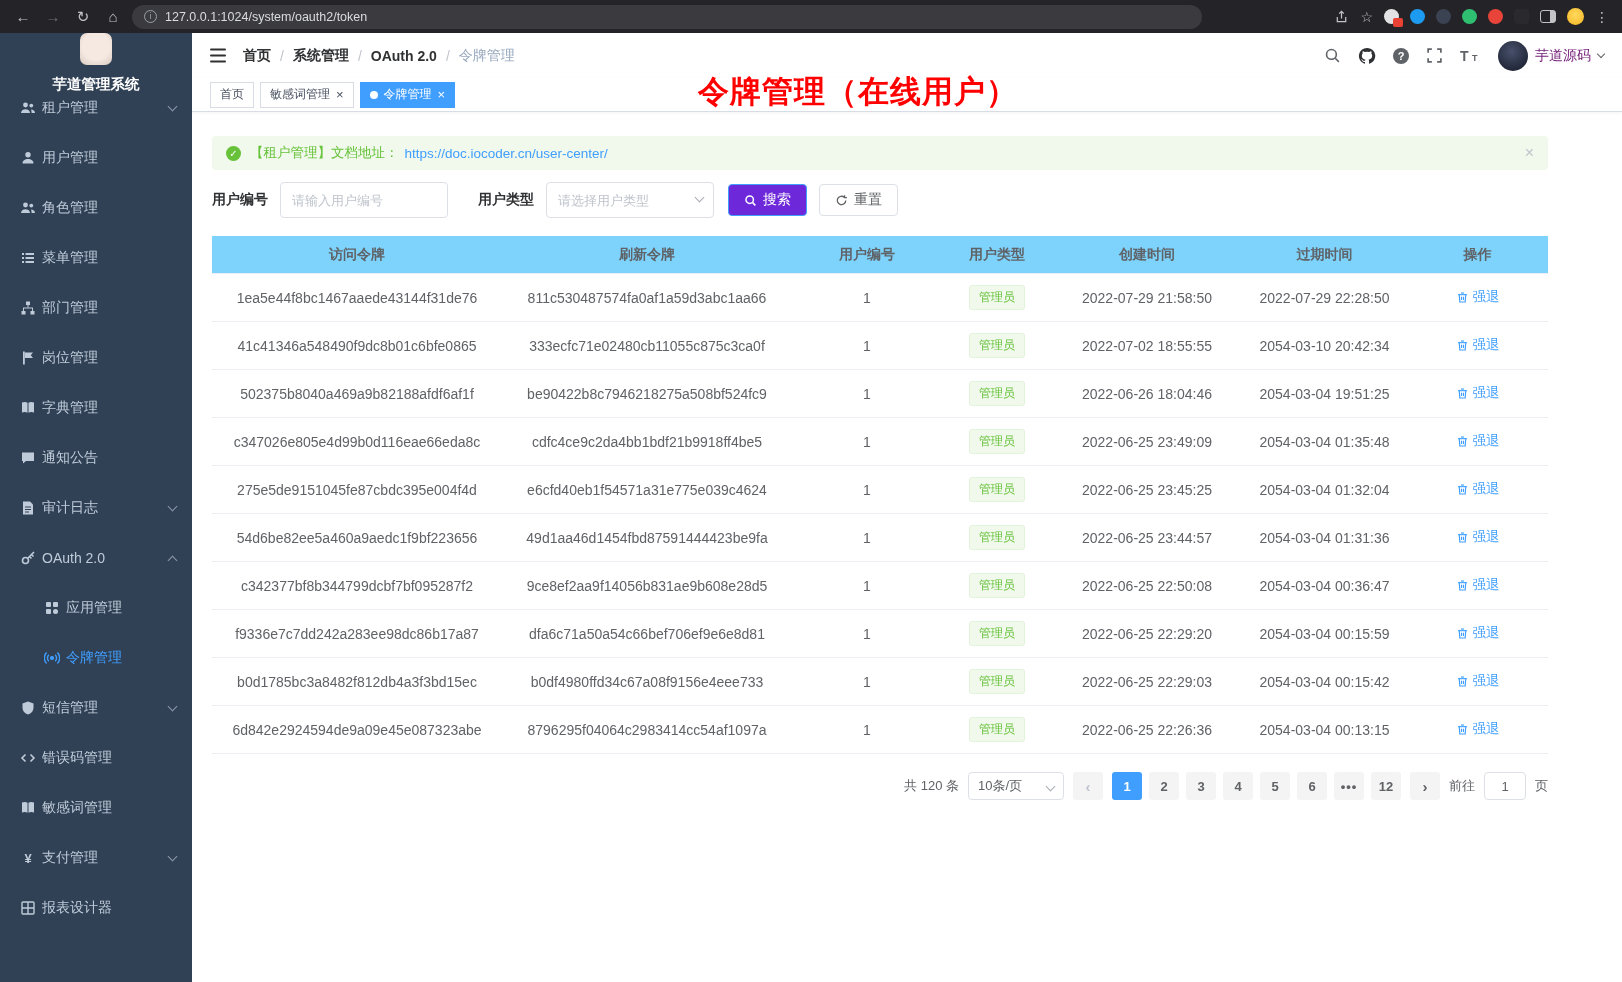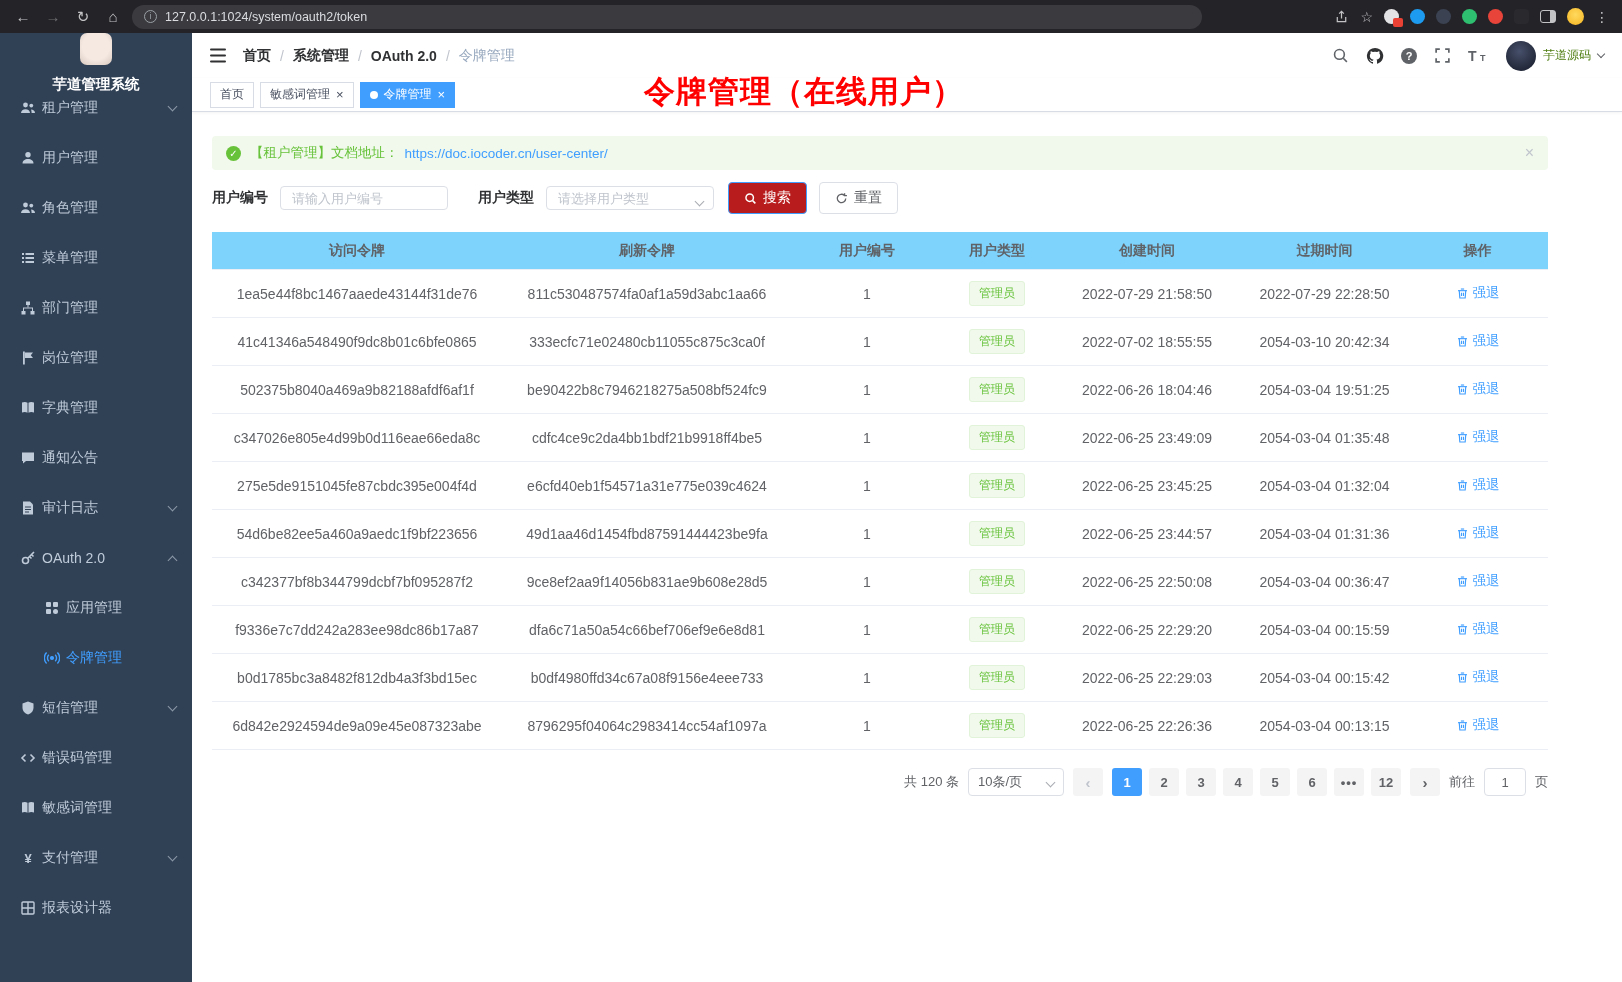--- a/index.html
+++ b/index.html
@@ -49,52 +49,52 @@
   .hd { height:45px; display:flex; align-items:center; padding:0 18px; gap:16px; }
   .hamburger { cursor:pointer; }
   .breadcrumb { display:flex; align-items:center; gap:9px; font-size:14px; }
   .bc-item { color:#303133; font-weight:600; cursor:pointer; }
   .bc-item.last { color:#97a8be; font-weight:400; cursor:default; }
   .bc-sep { color:#c0c4cc; font-weight:400; }
   .hd-right { margin-left:auto; display:flex; align-items:center; gap:17px; color:#5f6368; }
   .q-icon { width:16px; height:16px; border-radius:50%; background:#5f6368; color:#fff; font-size:11px; font-weight:700; line-height:16px; text-align:center; }
   .hd-avatar { width:30px; height:30px; border-radius:50%; background:radial-gradient(circle at 45% 35%, #47506b, #141926); }
   .hd-user { display:flex; align-items:center; gap:7px; cursor:pointer; }
-  .hd-username { font-size:12px; color:#4d7c0f; }
+  .hd-username { font-size:14px; color:#701a75; }
 
   
   .tabbar { height:34px; display:flex; align-items:center; gap:6px; padding:0 18px; border-bottom:1px solid #d8dce5; box-shadow:0 1px 3px rgba(0,0,0,.05); }
   .tag { height:26px; display:flex; align-items:center; gap:6px; padding:0 9px; border:1px solid #d8dce5; background:#fff; color:#495060; font-size:12px; cursor:pointer; }
   .tag.active { background:#409eff; border-color:#409eff; color:#fff; }
   .dot { width:8px; height:8px; border-radius:50%; background:#fff; }
   .tab-close { font-size:13px; line-height:1; }
 
   
-  .annotation { position:absolute; left:452px; top:38px; font-size:31px; font-weight:700; color:#ff0000; z-index:30; white-space:nowrap; letter-spacing:1px; }
+  .annotation { position:absolute; left:506px; top:38px; font-size:31px; font-weight:700; color:#ff0000; z-index:30; white-space:nowrap; letter-spacing:1px; }
 
   
   .content { padding:24px 74px 0 20px; }
 
   .alert { background:#f0f9eb; border-radius:4px; height:34px; display:flex; align-items:center; padding:0 14px; font-size:13.5px; }
   .check-icon { width:15px; height:15px; border-radius:50%; background:#67c23a; color:#fff; font-size:10px; line-height:15px; text-align:center; margin-right:9px; flex:0 0 auto; }
   .alert-msg { color:#67c23a; }
   .alert-link { color:#409eff; margin-left:6px; cursor:pointer; }
   .alert-close { margin-left:auto; color:#c0c4cc; font-size:16px; cursor:pointer; }
 
   
   .sform { display:flex; align-items:center; margin:12px 0 18px; }
   .f-label { font-weight:700; font-size:14px; color:#303133; margin-right:12px; }
   .f-label.g2 { margin-left:30px; }
-  .tb-input { width:168px; height:24px; border:1px solid #dcdfe6; border-radius:4px; padding:0 11px; font-size:13px; color:#606266; background:#fff; font-family:inherit; outline:none; }
+  .tb-input { width:168px; height:36px; border:1px solid #dcdfe6; border-radius:4px; padding:0 11px; font-size:13px; color:#606266; background:#fff; font-family:inherit; outline:none; }
   .tb-input::placeholder { color:#bfc4cc; }
   .select-box { position:relative; width:168px; }
   .select-box .tb-input { width:100%; padding-right:38px; }
   .sel-caret { position:absolute; right:11px; top:12px; width:7px; height:7px; border-right:1.4px solid #a8abb2; border-bottom:1.4px solid #a8abb2; transform:rotate(45deg); pointer-events:none; }
   .btn { height:32px; border-radius:4px; display:inline-flex; align-items:center; gap:6px; padding:0 15px; font-size:14px; cursor:pointer; }
-  .btn-primary { background:#b91c1c; color:#fff; border:1px solid #409eff; margin-left:14px; }
+  .btn-primary { background:#6d28d9; color:#fff; border:1px solid #409eff; margin-left:14px; }
   .btn-plain { background:#fff; color:#606266; border:1px solid #dcdfe6; margin-left:12px; }
 
   
   .grid7 { display:grid; grid-template-columns:290px 290px 150px 110px 190px 165px 1fr; align-items:center; text-align:center; }
   .thead-row { height:38px; border-bottom:1px solid #ebeef5; background:#7dd3fc; color:#5f6368; font-weight:700; font-size:14px; }
   .trow { height:48px; border-bottom:1px solid #ebeef5; color:#606266; font-size:14px; }
   .cell { overflow:hidden; white-space:nowrap; }
   .tag-success { display:inline-block; padding:3px 9px; font-size:12px; color:#67c23a; background:#f0f9eb; border:1px solid #e1f3d8; border-radius:3px; line-height:1.4; }
   .op-link { color:#409eff; display:inline-flex; align-items:center; gap:4px; font-size:13.5px; cursor:pointer; }
   .op-link svg { width:13px; height:13px; }

